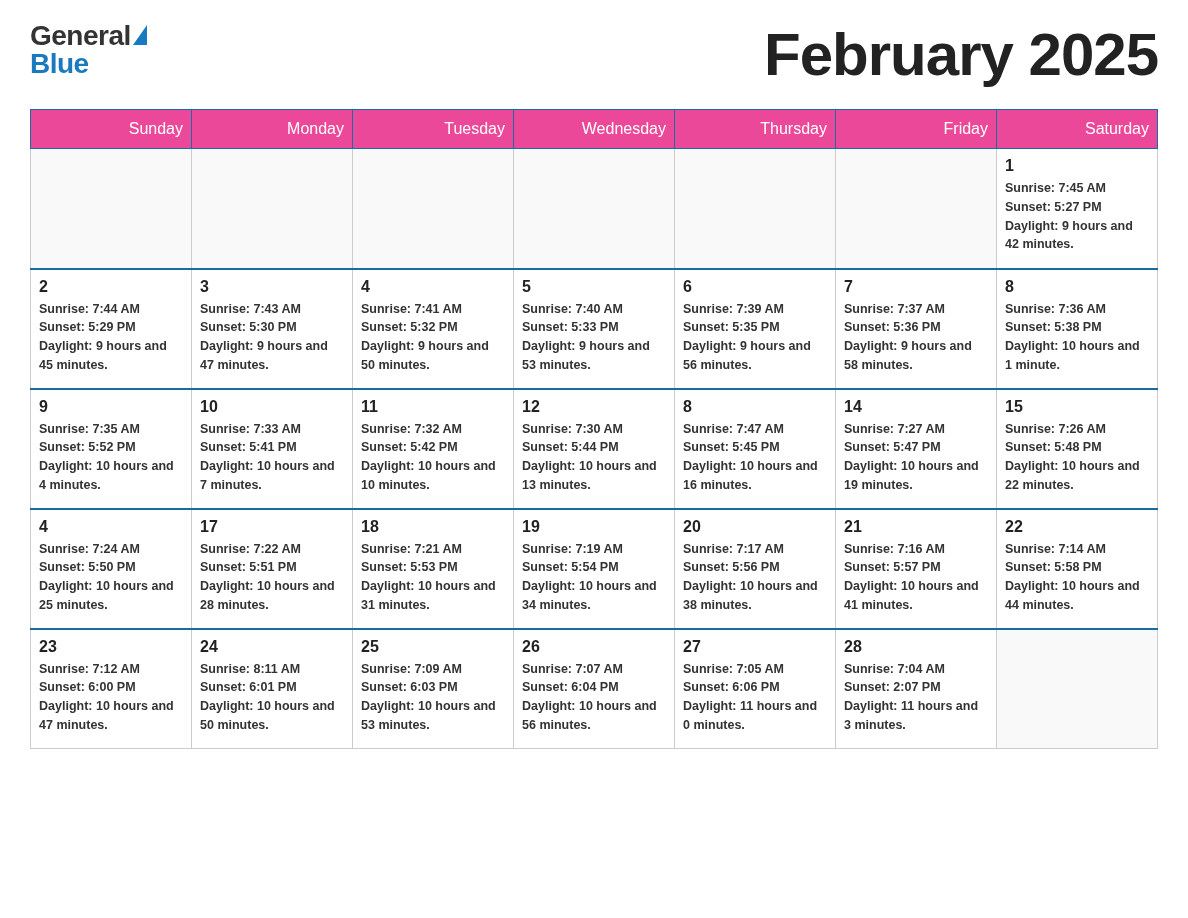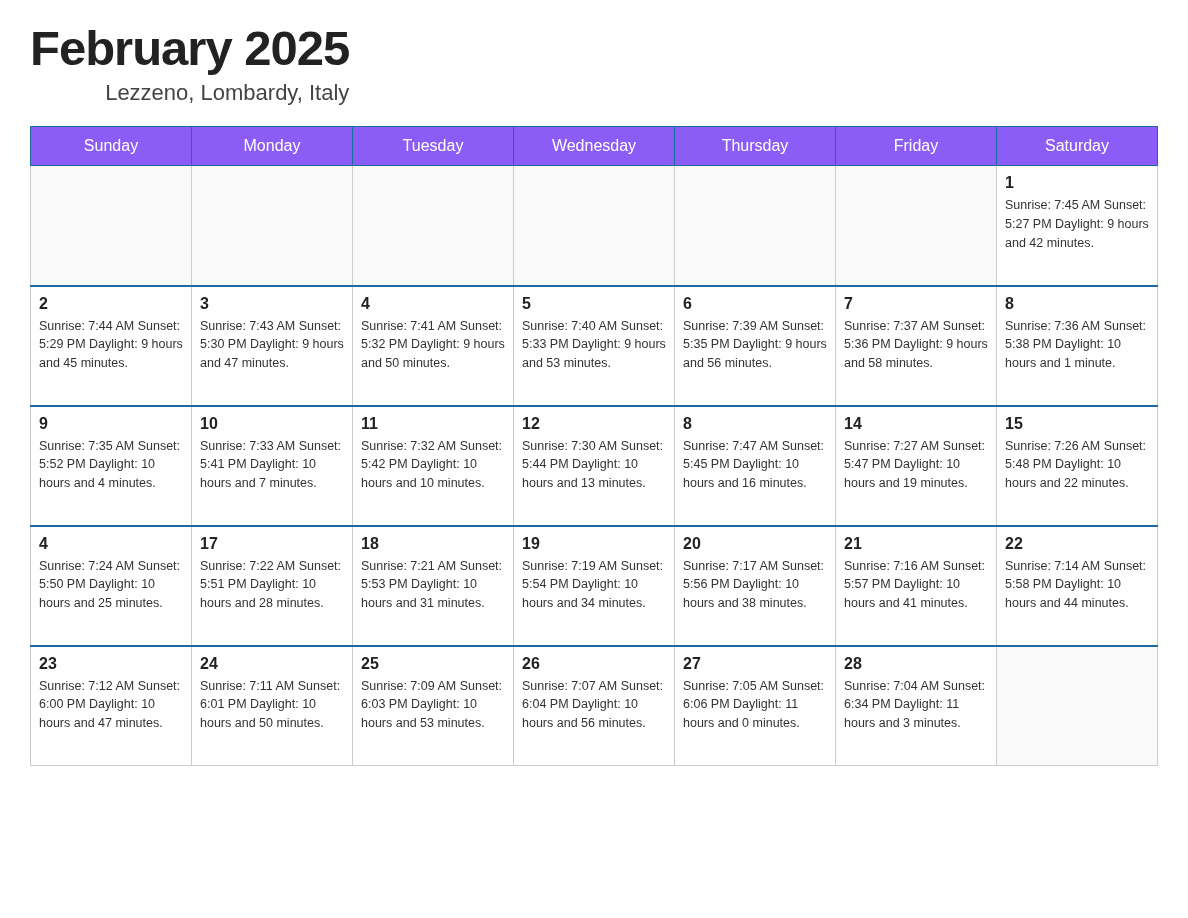--- a/index.html
+++ b/index.html
@@ -44,42 +44,42 @@
       font-size: 28px;
       font-weight: bold;
       color: #1a7abf;
       margin-top: -4px;
       letter-spacing: -0.5px;
     }
     .title-section {
       text-align: right;
     }
     .calendar-title {
-      font-size: 49px;
+      font-size: 60px;
       font-weight: bold;
       color: #222;
       letter-spacing: -1px;
     }
     .calendar-subtitle {
       font-size: 22px;
       color: #444;
       margin-top: 4px;
     }
     .calendar {
       width: 100%;
       border-collapse: collapse;
       table-layout: fixed;
     }
     .calendar th {
-      background-color: #8b5cf6;
+      background-color: #ec4899;
       color: #fff;
       padding: 10px 8px;
       font-size: 16px;
       font-weight: normal;
-      text-align: center;
+      text-align: right;
       border: 1px solid #1a6ba0;
     }
     .calendar td {
       vertical-align: top;
       padding: 8px;
       border: 1px solid #ccc;
       font-size: 13px;
       color: #333;
       min-height: 100px;
       height: 120px;
@@ -88,35 +88,42 @@
       font-size: 16px;
       font-weight: bold;
       color: #222;
       display: block;
       margin-bottom: 4px;
     }
     .day-info {
       font-size: 12.5px;
       line-height: 1.5;
       color: #333;
+      font-weight: bold;
     }
     .empty-cell {
       background: #f9f9f9;
     }
     .row-divider td {
       border-top: 2px solid #1a6ba0;
     }
   </style>
 </head>
 <body>
 
 <div class="header">
+  <div class="logo">
+    <div class="logo-top">
+      <span class="logo-general">General</span>
+      <div class="logo-triangle"></div>
+    </div>
+    <span class="logo-blue">Blue</span>
+  </div>
   <div class="title-section">
     <div class="calendar-title">February 2025</div>
-    <div class="calendar-subtitle">Lezzeno, Lombardy, Italy</div>
   </div>
 </div>
 
 <table class="calendar">
   <thead>
     <tr>
     <th>Sunday</th>
         <th>Monday</th>
         <th>Tuesday</th>
         <th>Wednesday</th>
@@ -297,21 +304,21 @@
       <tr class="row-divider">
         <td>
           <span class="day-number">23</span>
           <div class="day-info">Sunrise: 7:12 AM
 Sunset: 6:00 PM
 Daylight: 10 hours
 and 47 minutes.</div>
         </td>
         <td>
           <span class="day-number">24</span>
-          <div class="day-info">Sunrise: 7:11 AM
+          <div class="day-info">Sunrise: 8:11 AM
 Sunset: 6:01 PM
 Daylight: 10 hours
 and 50 minutes.</div>
         </td>
         <td>
           <span class="day-number">25</span>
           <div class="day-info">Sunrise: 7:09 AM
 Sunset: 6:03 PM
 Daylight: 10 hours
 and 53 minutes.</div>
@@ -326,20 +333,20 @@
         <td>
           <span class="day-number">27</span>
           <div class="day-info">Sunrise: 7:05 AM
 Sunset: 6:06 PM
 Daylight: 11 hours
 and 0 minutes.</div>
         </td>
         <td>
           <span class="day-number">28</span>
           <div class="day-info">Sunrise: 7:04 AM
-Sunset: 6:34 PM
+Sunset: 2:07 PM
 Daylight: 11 hours
 and 3 minutes.</div>
         </td>
         <td class="empty-cell"></td>
       </tr>
     </tbody>
 </table>
 
 </body></html>

